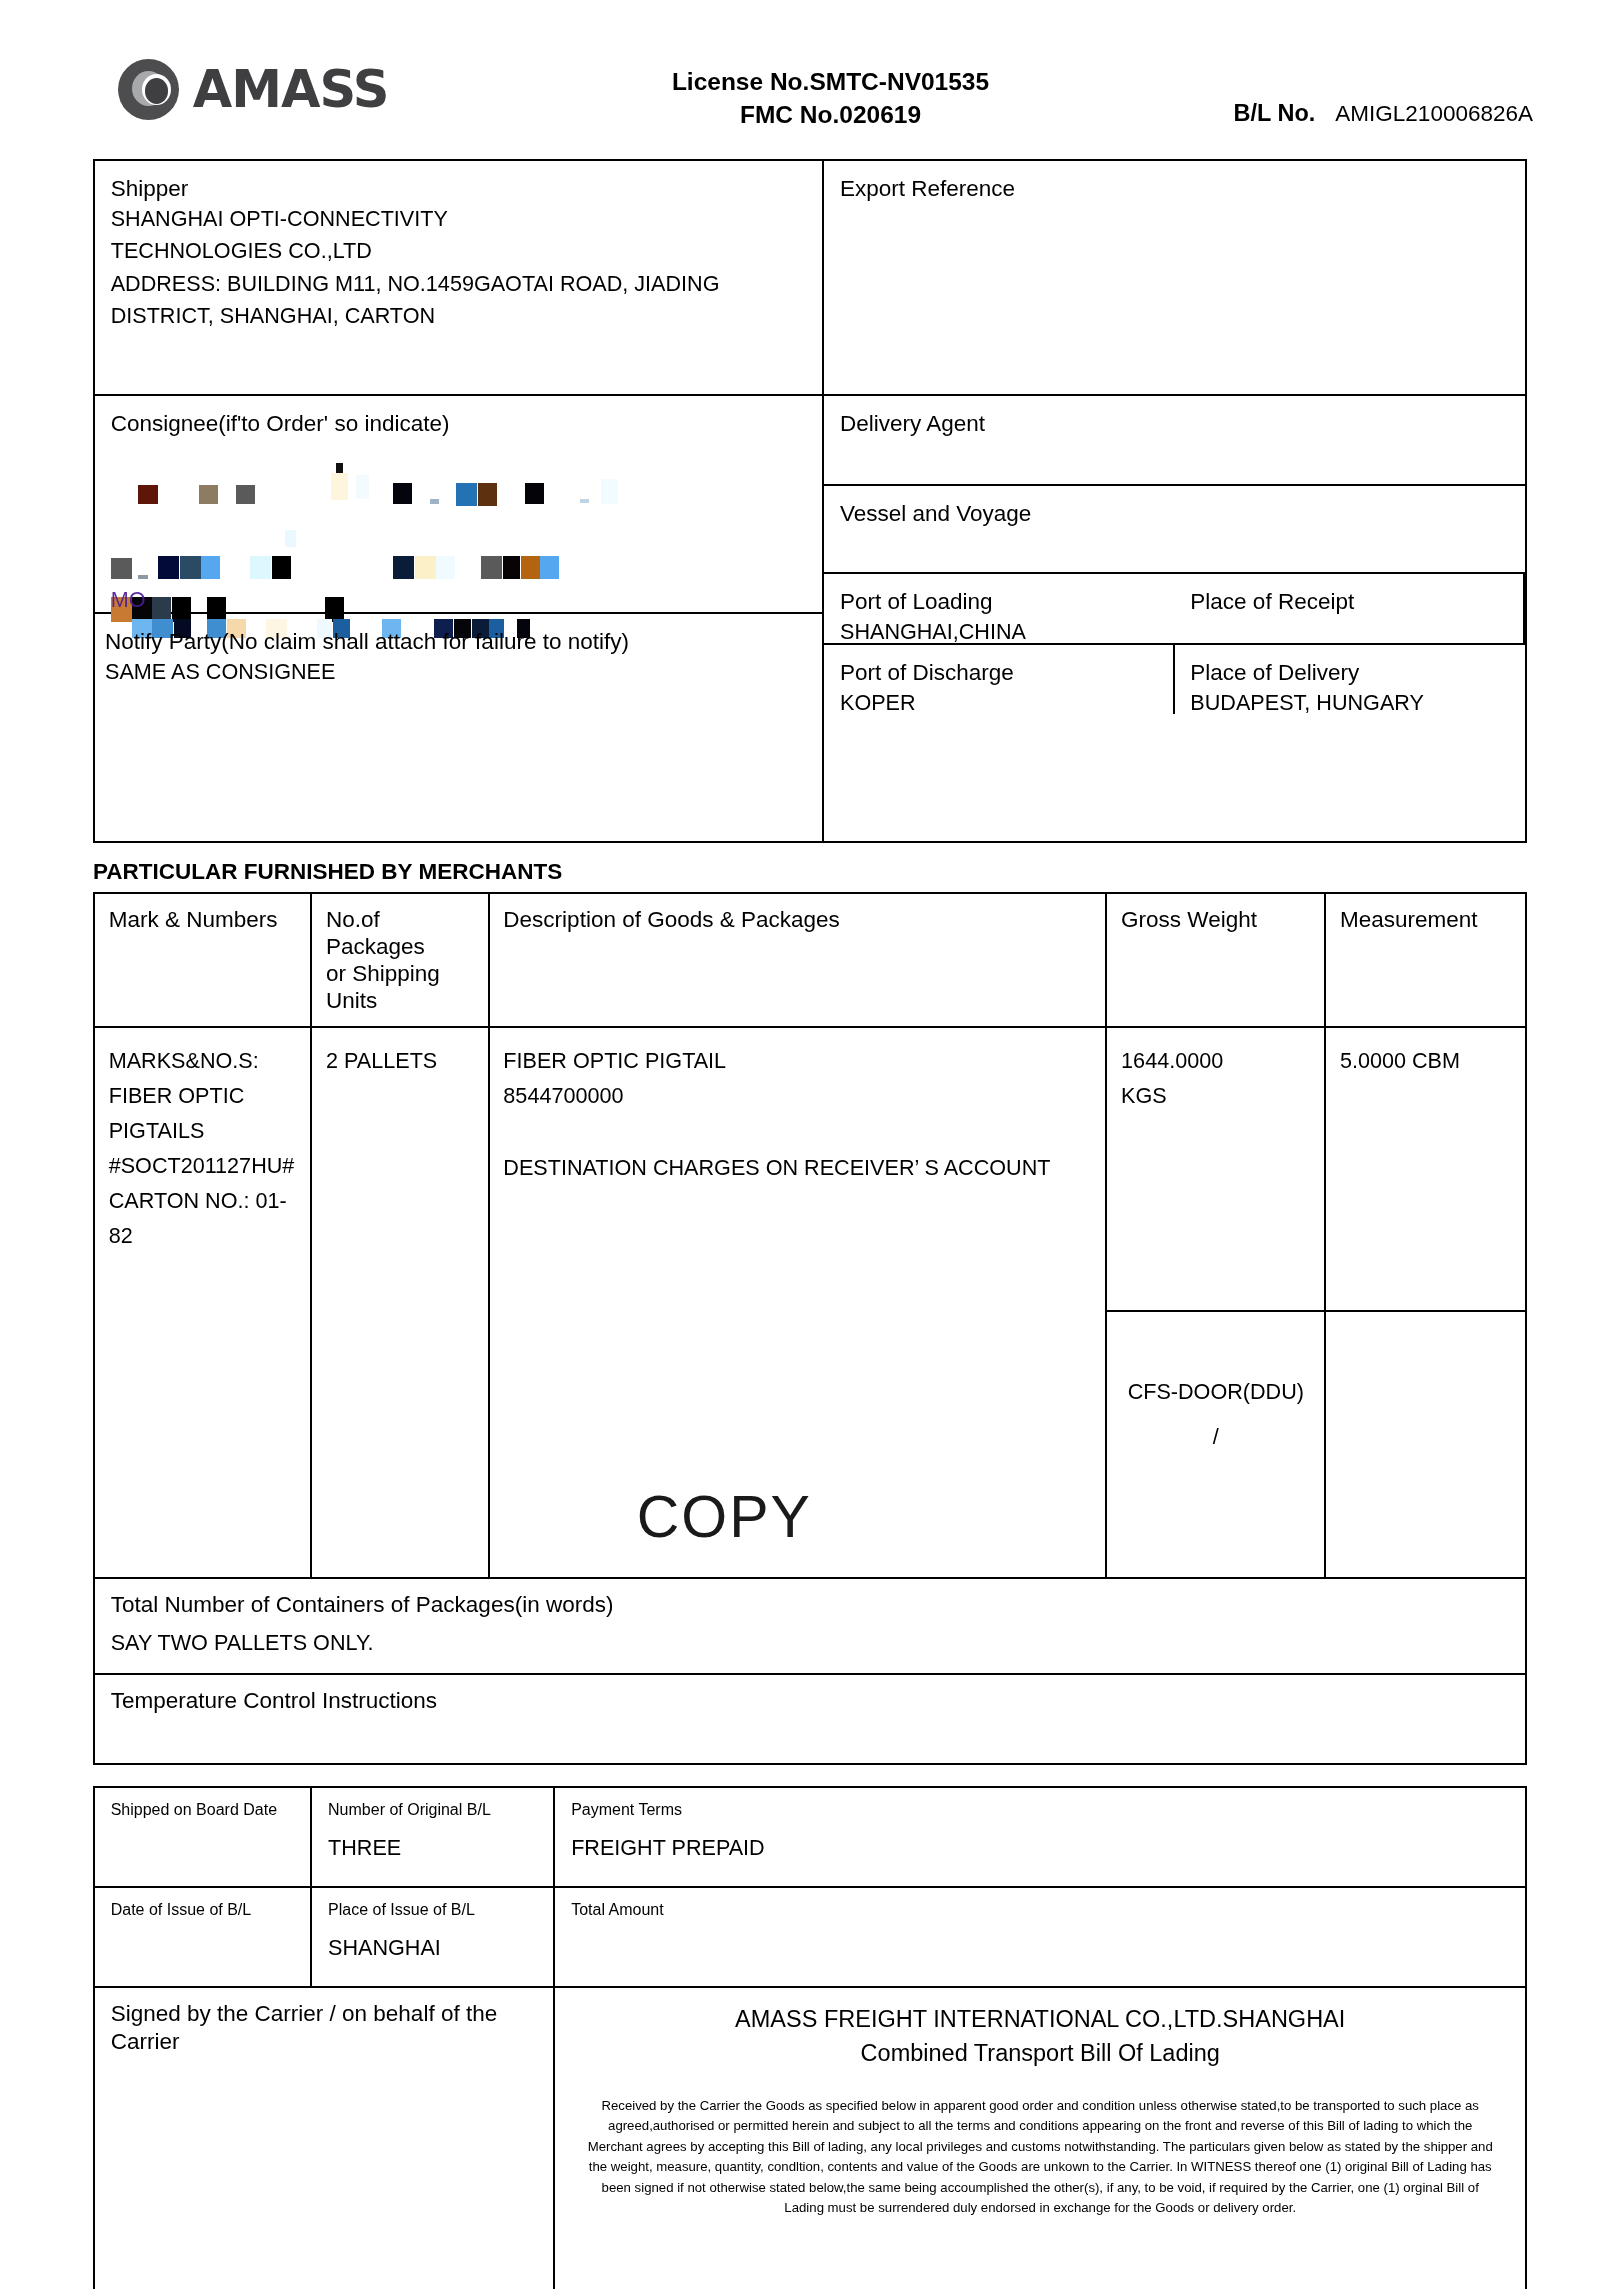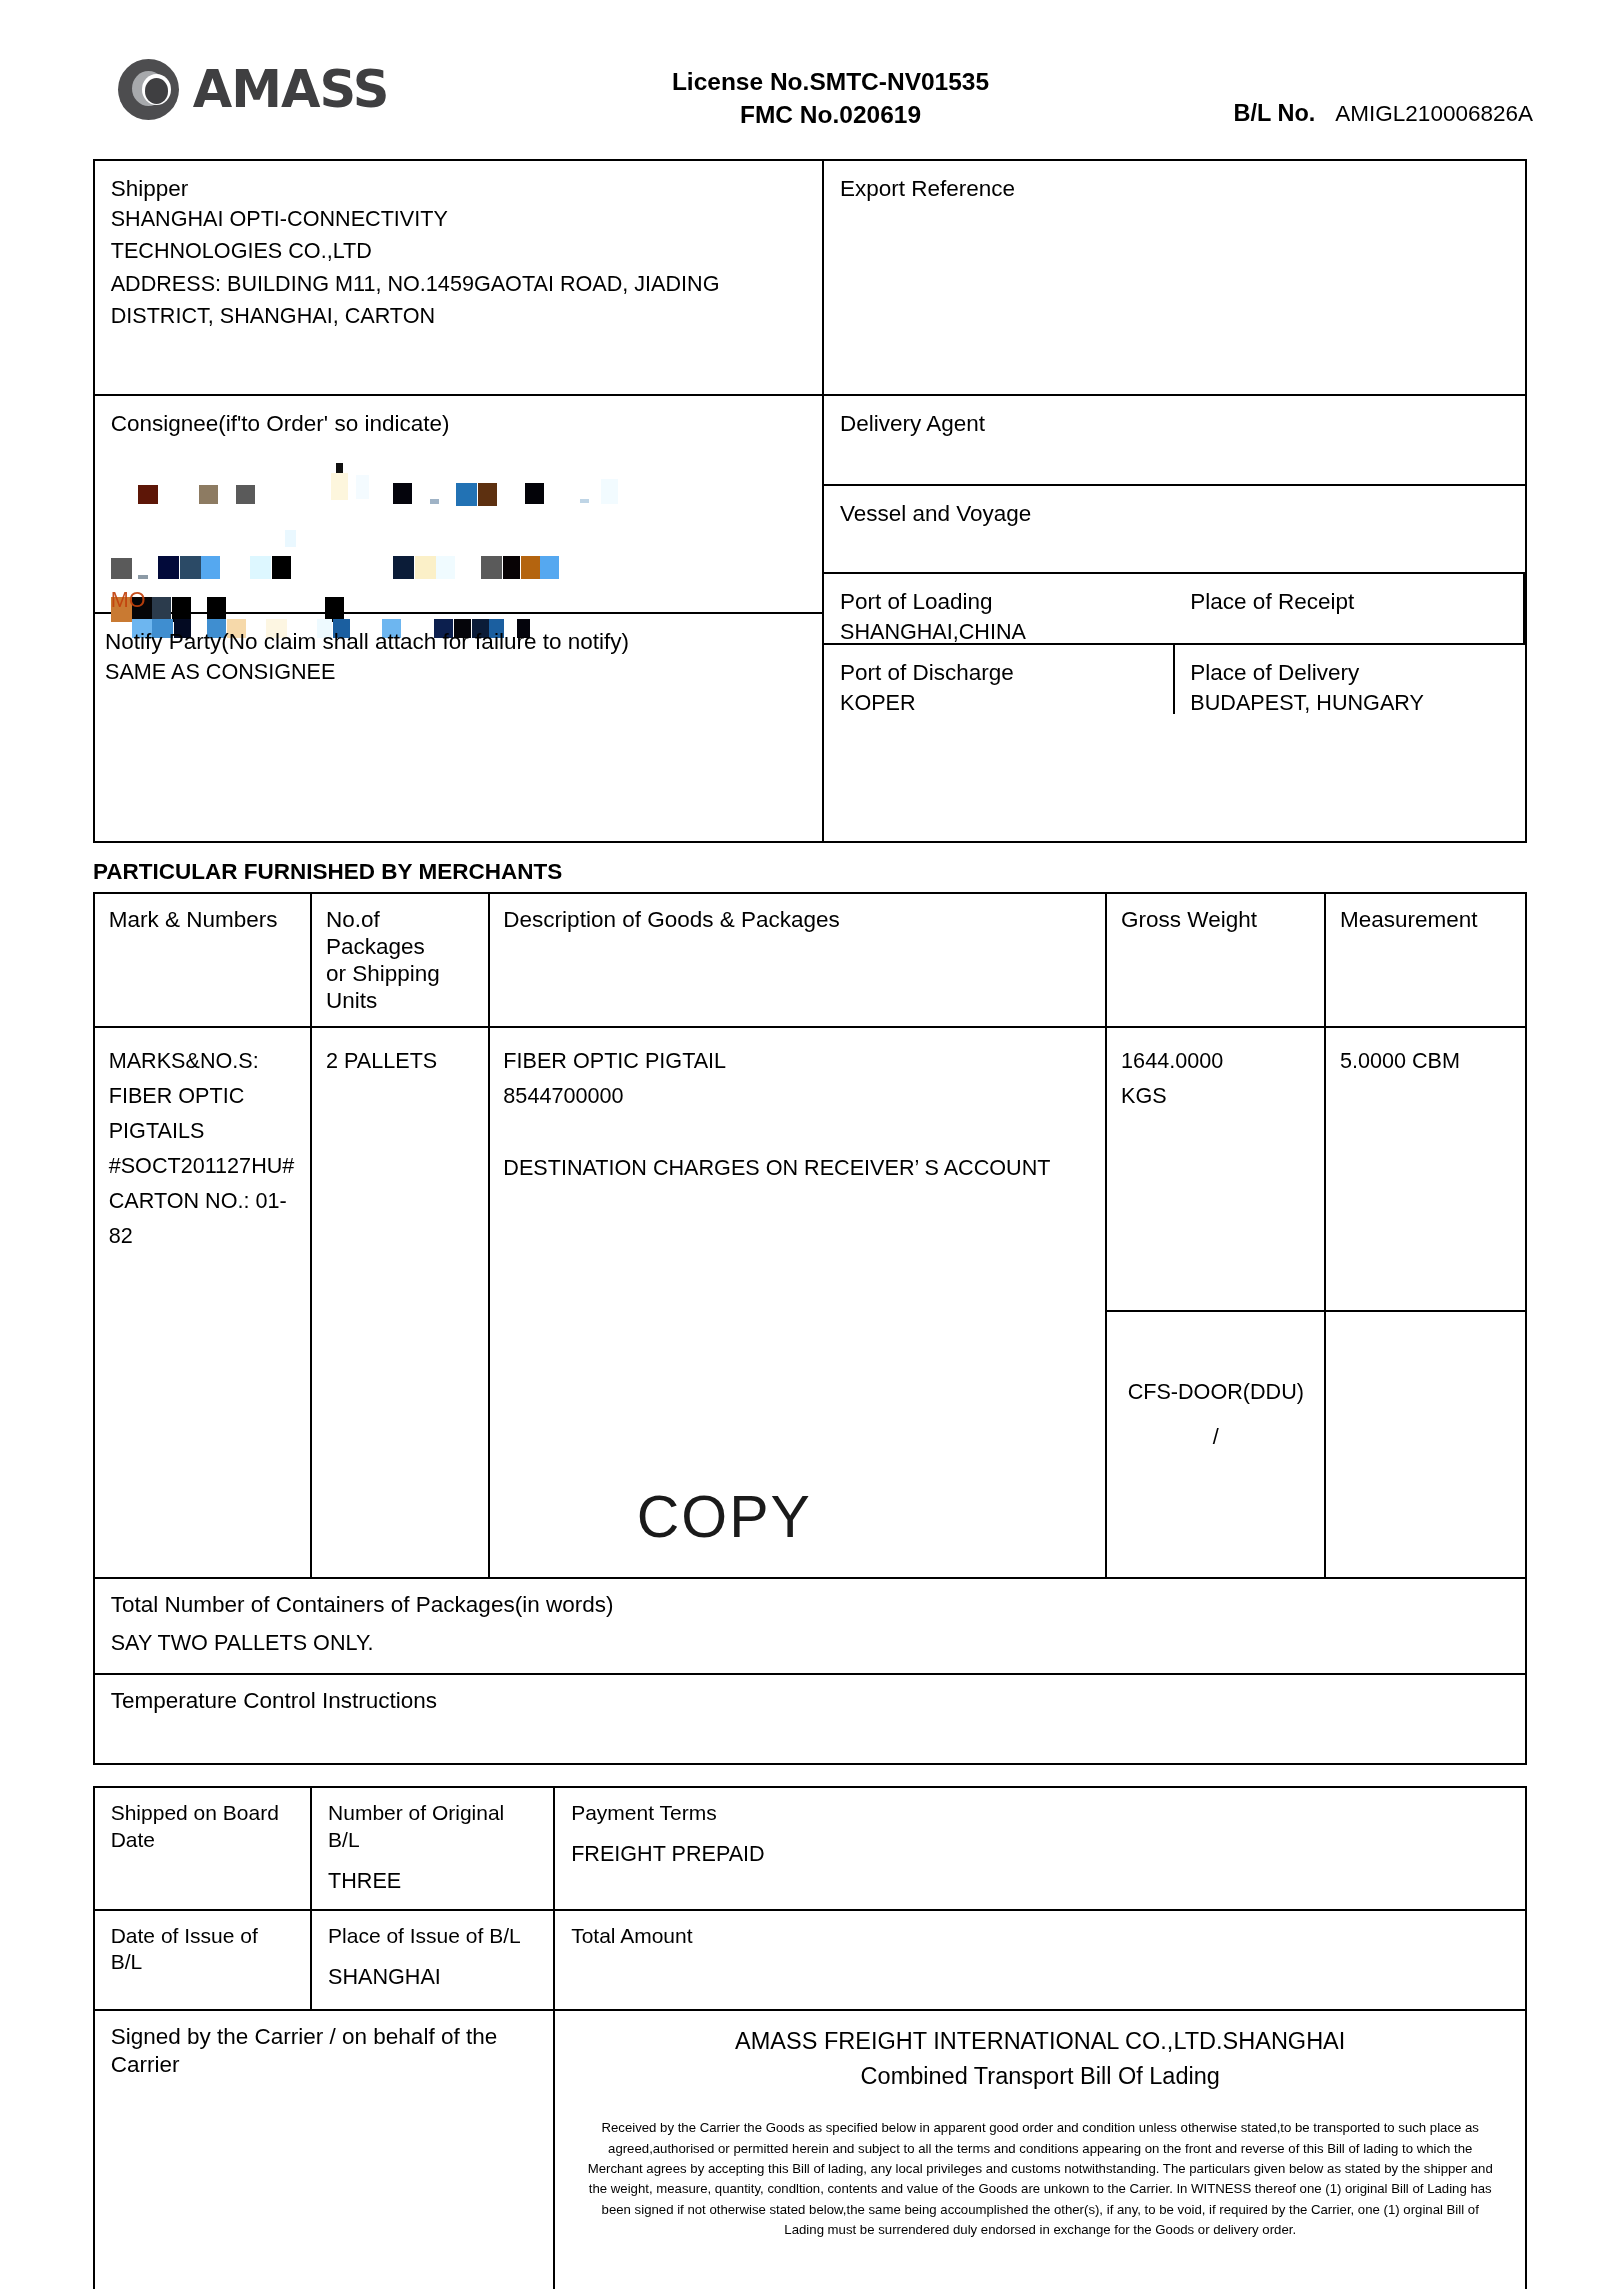--- a/index.html
+++ b/index.html
@@ -97,21 +97,21 @@
 
   .sub-split { display: flex; }
   .sub-split > div { width: 50%; }
 
   
   .redact-area { position: relative; height: 147px; margin-top: 13.7px; }
   .rb { position: absolute; }
   .ghost-text {
     position: absolute;
     font-size: 21.6px;
-    color: #c2410c;
+    color: #4c1d95;
     opacity: 0.92;
     white-space: nowrap;
     overflow: hidden;
   }
 
   
   .particular-title {
     margin: 15.7px 93px 7.8px 93px;
     font-weight: 700;
     font-size: 22.5px;
@@ -152,21 +152,21 @@
   .total-row .value { font-size: 21.6px; padding-top: 7.8px; }
   .temp-row { border-top: 2.9px solid #000; padding: 11.8px 15.7px; height: 90px; }
 
   
   .bottom-frame { border: 2.9px solid #000; margin: 21.6px 93px 0 93px; }
   .bl-row { display: flex; }
   .bc1 { width: 15.2%; }
   .bc2 { width: 17.0%; }
   .bc3 { width: 67.8%; }
   .bl-row > div { padding: 11.8px 15.7px; min-height: 98px; }
-  .bl-row .label { font-size: 21px; }
+  .bl-row .label { font-size: 16px; }
   .bl-row .value { font-size: 21.6px; padding-top: 11.8px; }
 
   .sign-row { display: flex; }
   .sign-left { width: 32.2%; padding: 11.8px 15.7px; min-height: 314px; }
   .sign-right { width: 67.8%; padding: 13.7px 19.6px 17.6px 19.6px; }
   .carrier-name {
     text-align: center;
     font-size: 23.5px;
     line-height: 1.45;
   }

